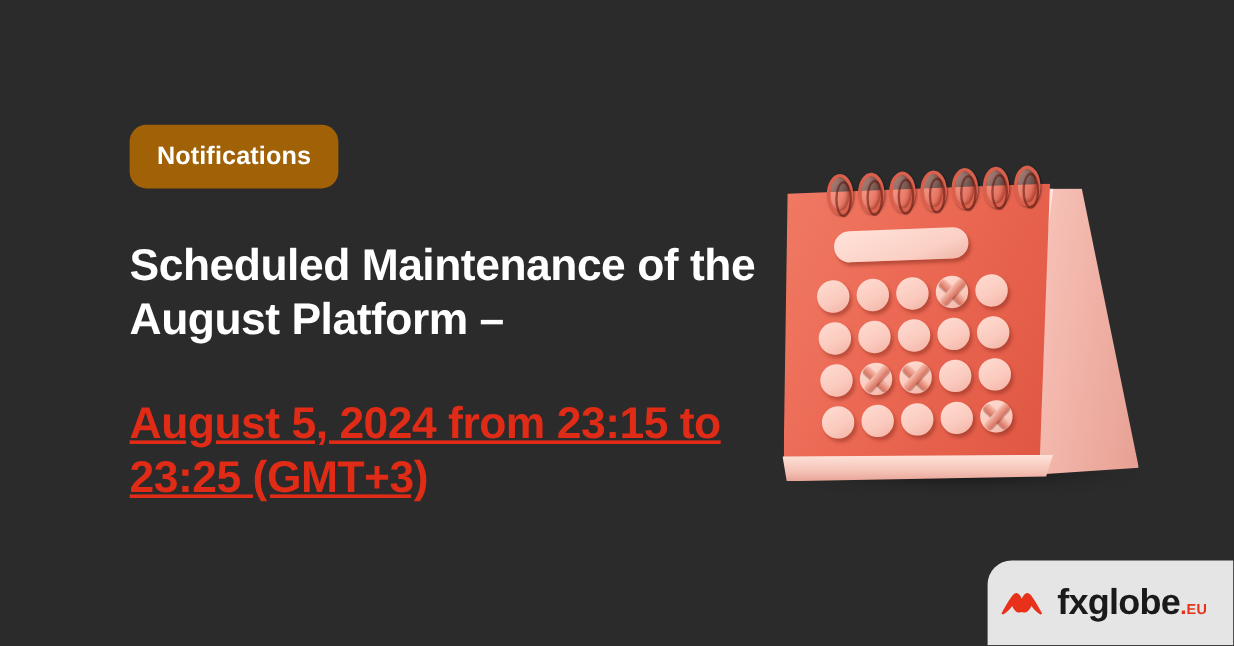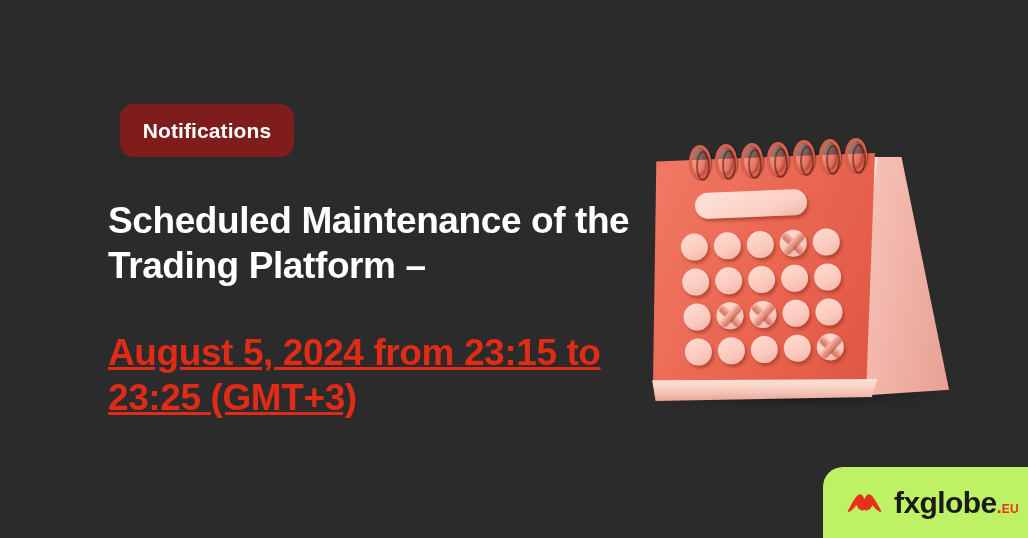--- a/index.html
+++ b/index.html
@@ -12,23 +12,23 @@
   #banner {
     position:relative;
     width:1028px; height:538px;
     background:#2b2b2b;
     overflow:hidden;
   }
 
   
   #badge {
     position:absolute;
-    left:120px; top:104px;
+    left:108px; top:104px;
     width:174px; height:53px;
-    background:#7f1d1d;
+    background:#a16207;
     border-radius:14px;
     display:flex; align-items:center; justify-content:center;
   }
   #badge .label {
     color:#ffffff;
     font-size:21px;
     font-weight:600;
     letter-spacing:.1px;
   }
 
@@ -159,24 +159,24 @@
     box-shadow:0 1px 1px rgba(90,25,15,.45);
   }
   .dot.marked::before { transform:rotate(45deg); }
   .dot.marked::after  { transform:rotate(-45deg); }
 
   
   #logo-card {
     position:absolute;
     right:0; bottom:0;
     width:205px; height:71px;
-    background:#bef264;
+    background:#e5e5e5;
     border-top-left-radius:20px;
     display:flex; align-items:center; gap:11px;
-    padding-left:23px;
+    padding-left:10px;
   }
   #logo-mark { width:37px; height:24px; flex:none; }
   #logo-text {
     display:flex; align-items:baseline; gap:0px;
   }
   #logo-word {
     color:#1a1a1a;
     font-size:30px;
     font-weight:600;
     letter-spacing:-.6px;
@@ -186,21 +186,21 @@
 </style>
 </head>
 <body>
 
 <div id="banner">
 
   <div id="badge">
     <span class="label">Notifications</span>
   </div>
 
-  <h1 id="headline">Scheduled Maintenance of the Trading Platform –</h1>
+  <h1 id="headline">Scheduled Maintenance of the August Platform –</h1>
 
   <h2 id="dateline">August 5, 2024 from 23:15 to 23:25 (GMT+3)</h2>
 
   <div id="calendar">
     <div id="cal-shadow"></div>
     <div id="cal-back"></div>
     <div id="cal-back-edge"></div>
     <div id="cal-front"></div>
     <div id="cal-base"></div>
     <div id="cal-pill"></div>

